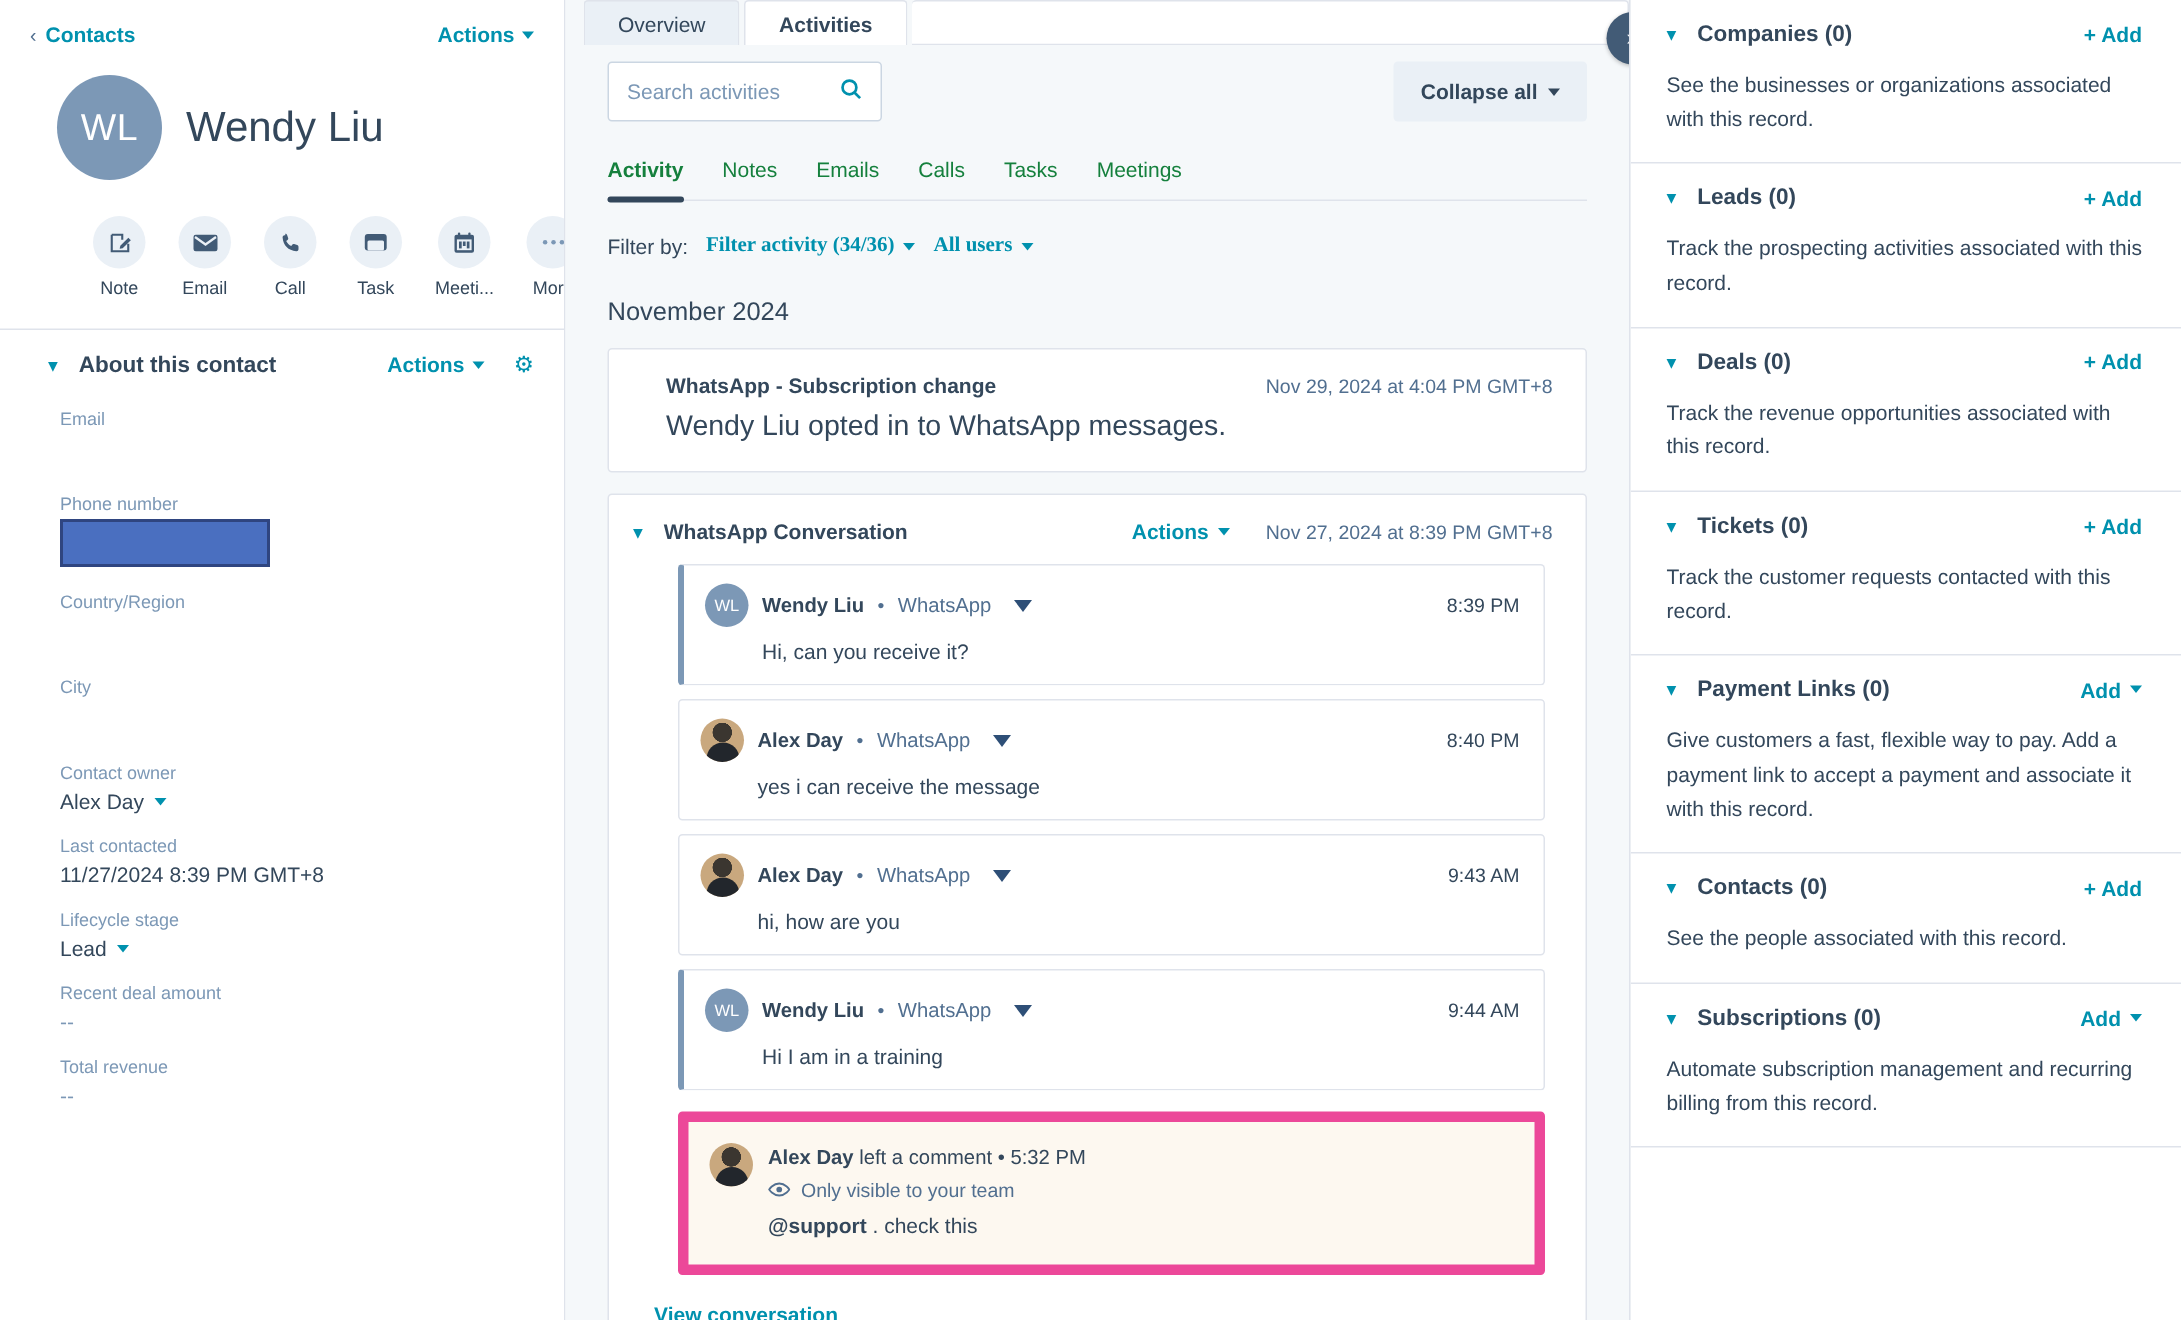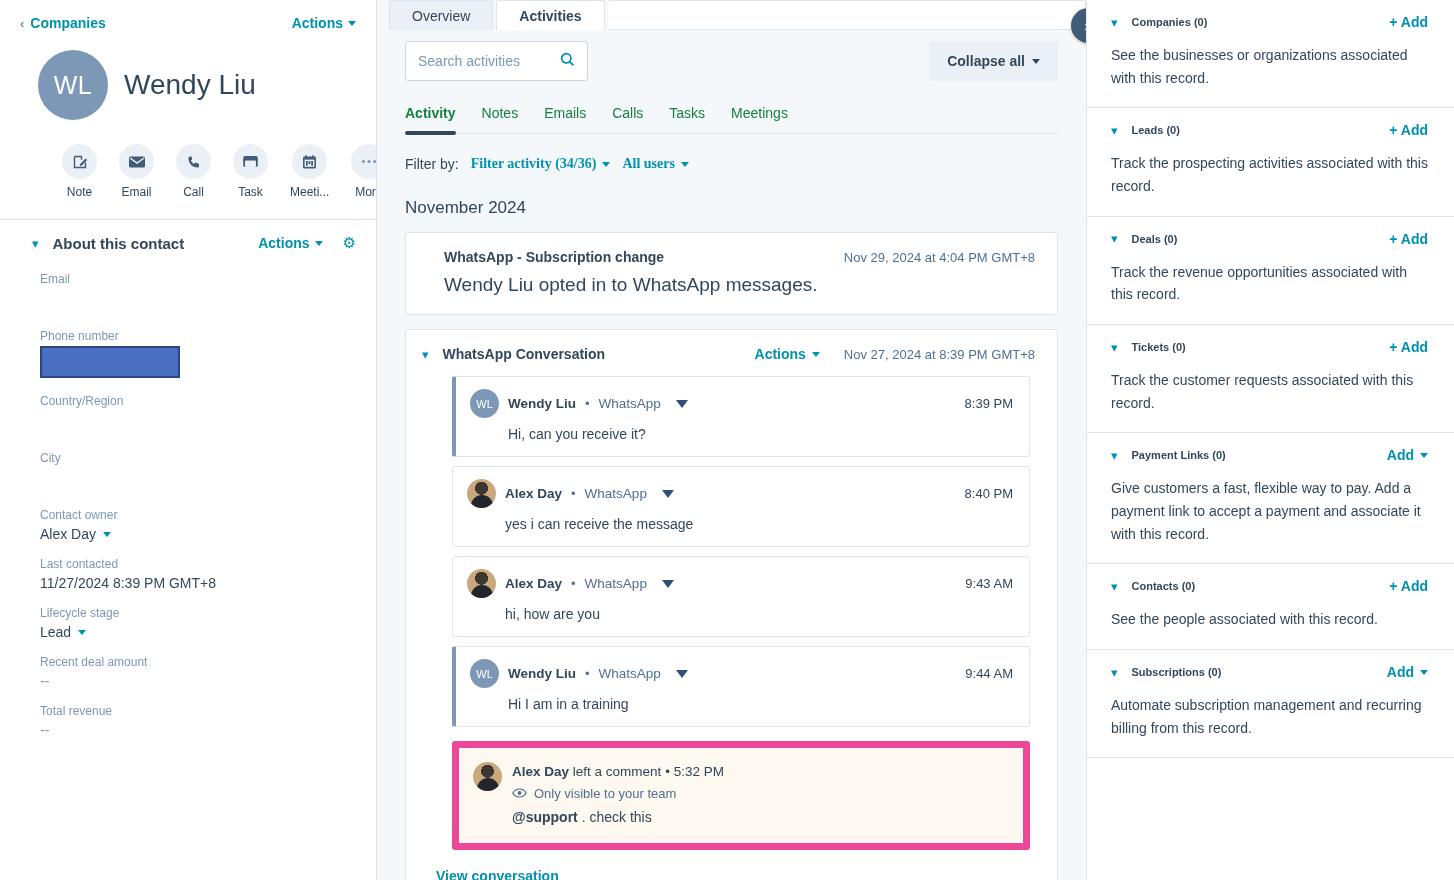--- a/index.html
+++ b/index.html
@@ -492,21 +492,21 @@
   .assoc {
     border-bottom: 1px solid #dfe3eb;
     padding: 14px 26px 18px 24px;
   }
   .assoc-head {
     display: flex;
     align-items: center;
     gap: 10px;
   }
   .assoc-title {
-    font-size: 11px;
+    font-size: 15px;
     font-weight: 700;
     color: #33475b;
     flex: 1;
   }
   .assoc-add {
     color: #0091ae;
     font-size: 14px;
     font-weight: 700;
     display: flex;
     align-items: center;
@@ -524,21 +524,21 @@
 </head>
 <body>
 
 <div class="app">
 
   <aside class="left-panel">
     <div class="left-top">
       <div class="crumb-row">
         <div class="crumb">
           <span class="chev-left">‹</span>
-          <span>Companies</span>
+          <span>Contacts</span>
         </div>
         <div class="actions-link">
           <span>Actions</span>
           <i class="caret"></i>
         </div>
       </div>
 
       <div class="identity">
         <div class="avatar-lg">WL</div>
         <h1 class="contact-name">Wendy Liu</h1>
@@ -855,21 +855,21 @@
     </section>
 
     <section class="assoc">
       <div class="assoc-head">
         <span class="chev-down">▾</span>
         <span class="assoc-title">Tickets (0)</span>
         <span class="assoc-add">
           <span>+ Add</span>
         </span>
       </div>
-      <p class="assoc-desc">Track the customer requests associated with this record.</p>
+      <p class="assoc-desc">Track the customer requests contacted with this record.</p>
     </section>
 
     <section class="assoc">
       <div class="assoc-head">
         <span class="chev-down">▾</span>
         <span class="assoc-title">Payment Links (0)</span>
         <span class="assoc-add">
           <span>Add</span>
           <i class="caret"></i>
         </span>

